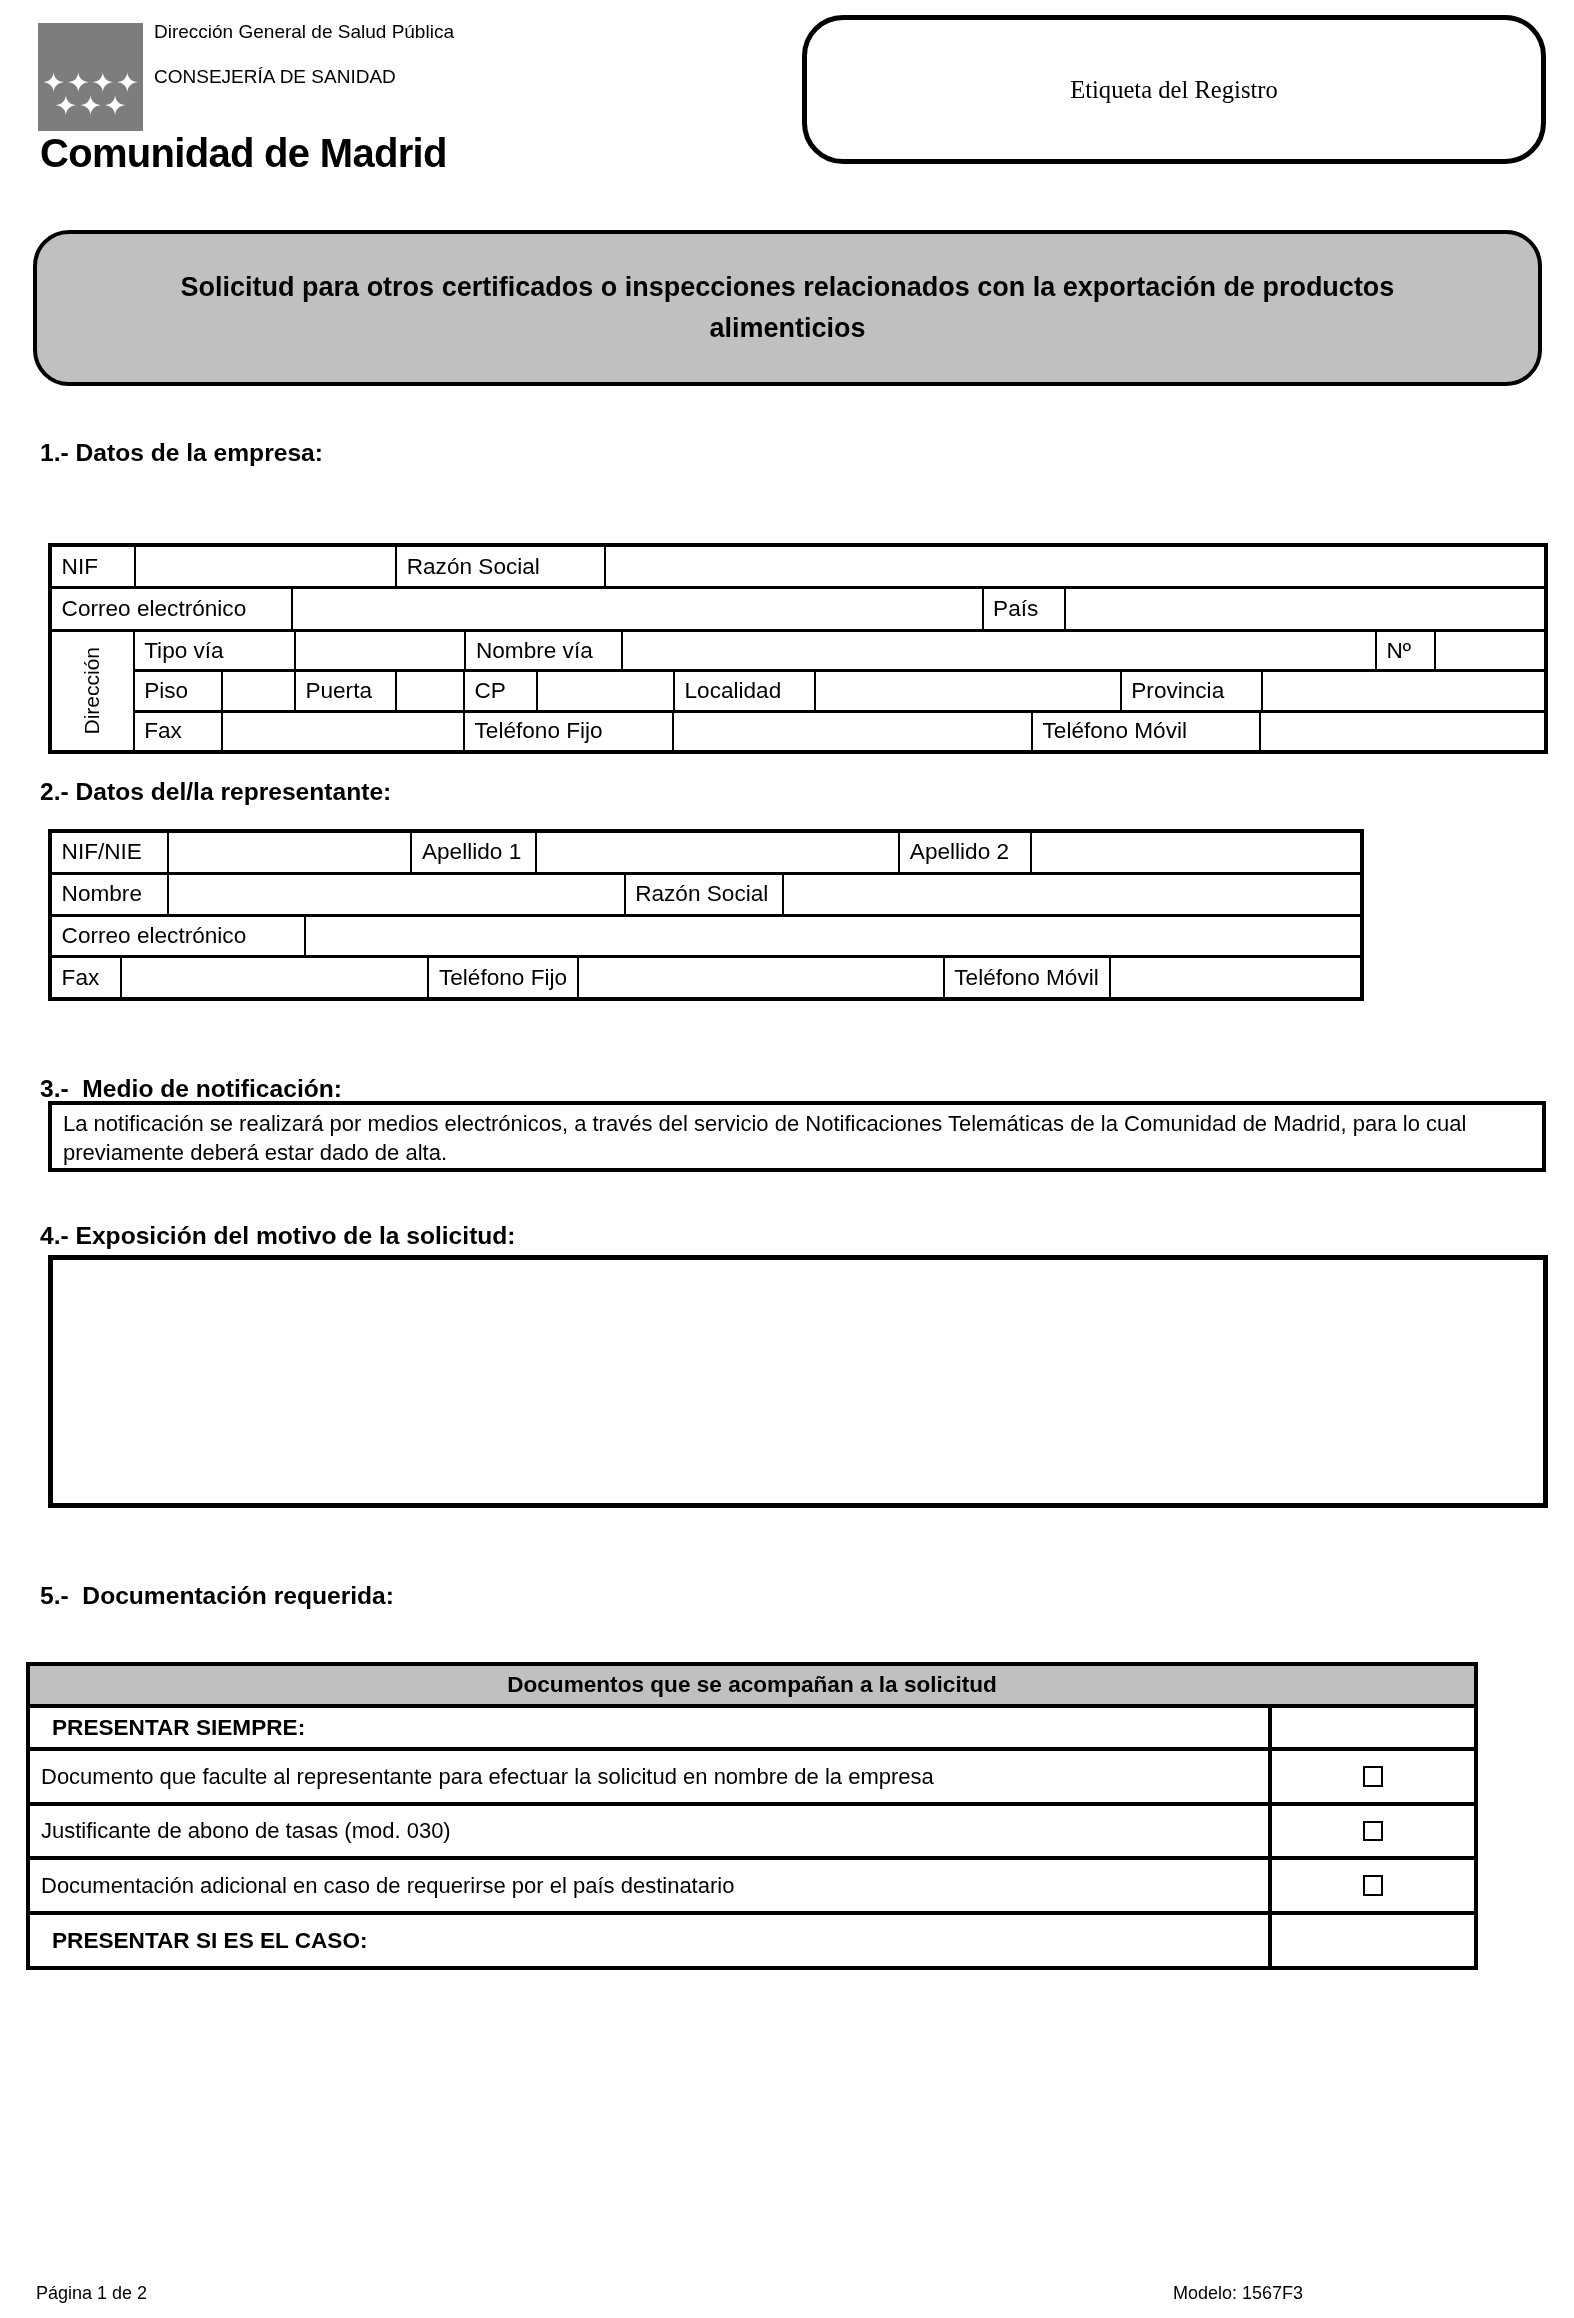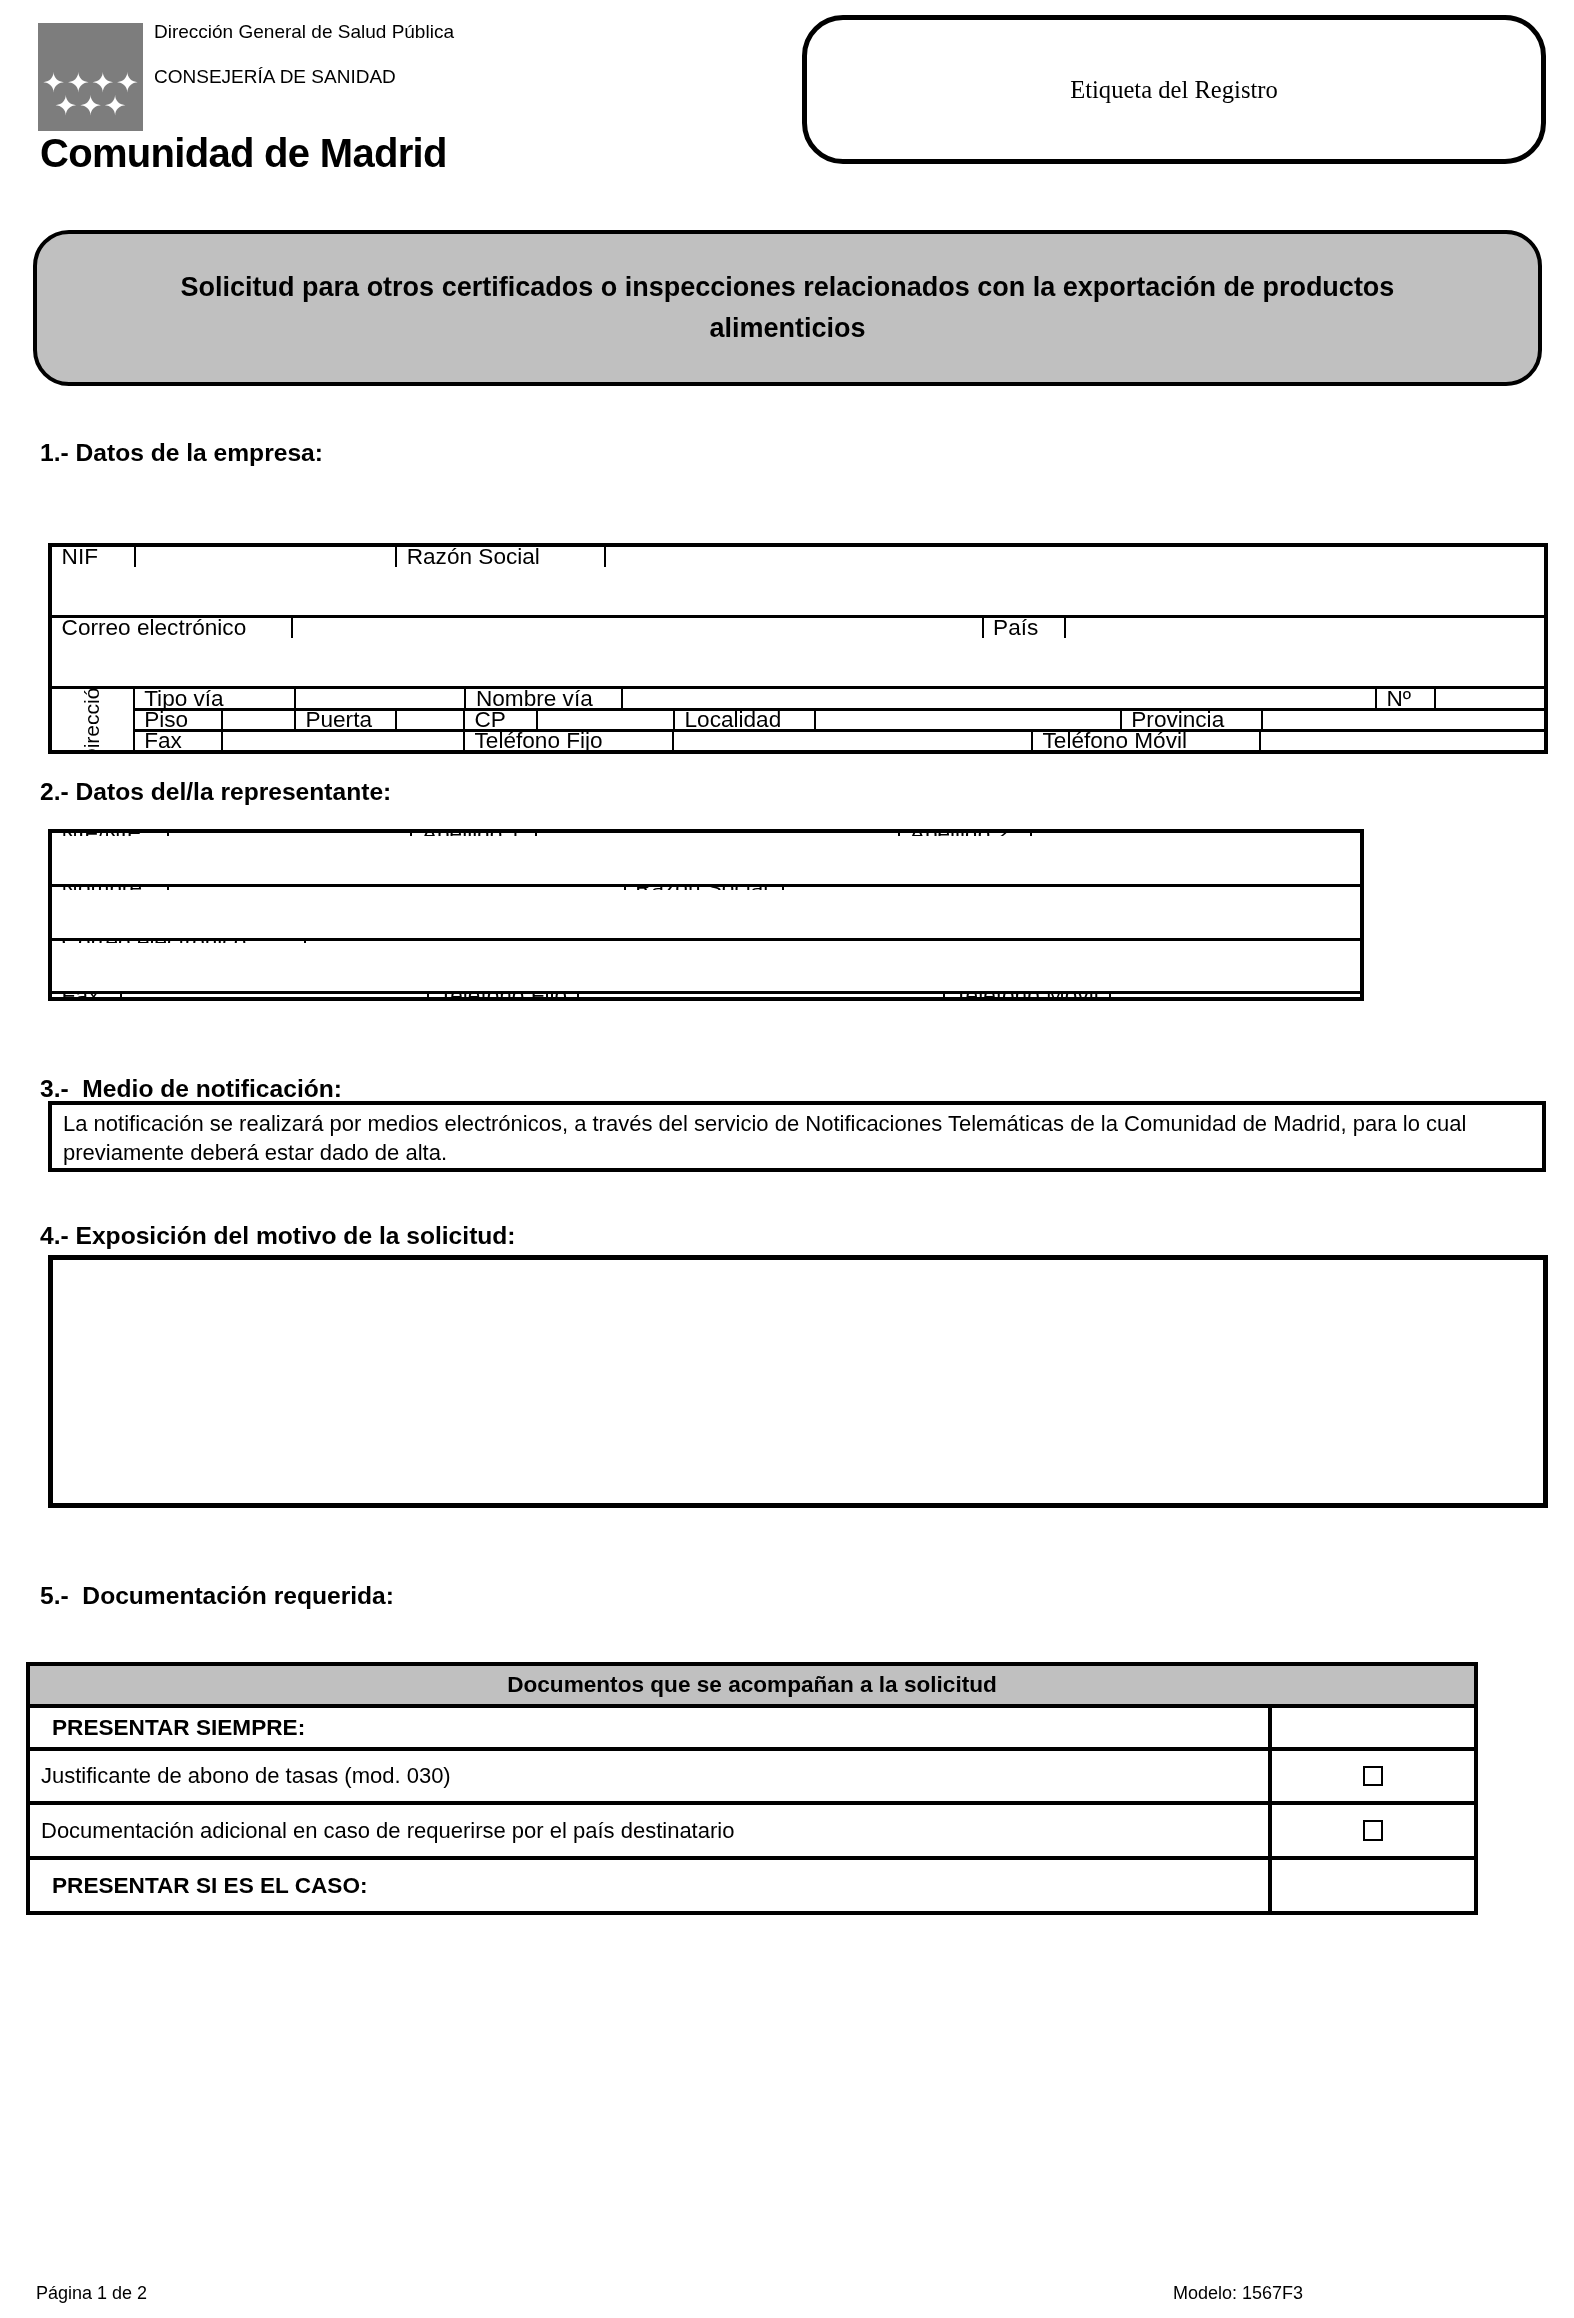--- a/index.html
+++ b/index.html
@@ -32,21 +32,21 @@
     position:absolute; left:33px; top:230px; width:1509px; height:156px;
     border:4.8px solid #000; border-radius:36px;
     display:flex; align-items:center; justify-content:center; text-align:center;
   }
   .banner-text { font-size:27px; font-weight:bold; line-height:41px; padding:0 75px; }
 
   
   .heading { position:absolute; left:40px; font-size:24.6px; font-weight:bold; white-space:pre-wrap; }
 
   
-  .grid { position:absolute; border:4.1px solid #000; display:flex; flex-direction:column; background:#fff;gap:48px; }
+  .grid { position:absolute; border:4.1px solid #000; display:flex; flex-direction:column; background:#fff; }
   .row { display:flex; flex:1; border-top:3.4px solid #000; min-height:0; }
   .row.first { border-top:none; }
   .cell {
     display:flex; align-items:center; padding:0 9.6px; font-size:22.6px;
     border-left:2.1px solid #000; overflow:hidden; white-space:nowrap;
   }
   .cell.nb { border-left:none; }
   .dir-band { display:flex; flex:3; border-top:3.4px solid #000; min-height:0; }
   .vlabel-cell {
     width:5.4%; display:flex; align-items:center; justify-content:center;
@@ -204,20 +204,26 @@
   <div class="heading" style="top:1582px;">5.-  Documentación requerida:</div>
 
   <div class="doc-table">
     <div class="doc-header">Documentos que se acompañan a la solicitud</div>
 
     <div class="doc-row" style="height:43px;">
       <div class="doc-label bold">PRESENTAR SIEMPRE:</div>
       <div class="doc-check"></div>
     </div>
 
+    <div class="doc-row" style="height:55px;">
+      <div class="doc-label">Documento que faculte al representante para efectuar la solicitud en nombre de la empresa</div>
+      <div class="doc-check">
+        <div class="checkbox"></div>
+      </div>
+    </div>
 
     <div class="doc-row" style="height:54px;">
       <div class="doc-label">Justificante de abono de tasas (mod. 030)</div>
       <div class="doc-check">
         <div class="checkbox"></div>
       </div>
     </div>
 
     <div class="doc-row" style="height:55px;">
       <div class="doc-label">Documentación adicional en caso de requerirse por el país destinatario</div>

